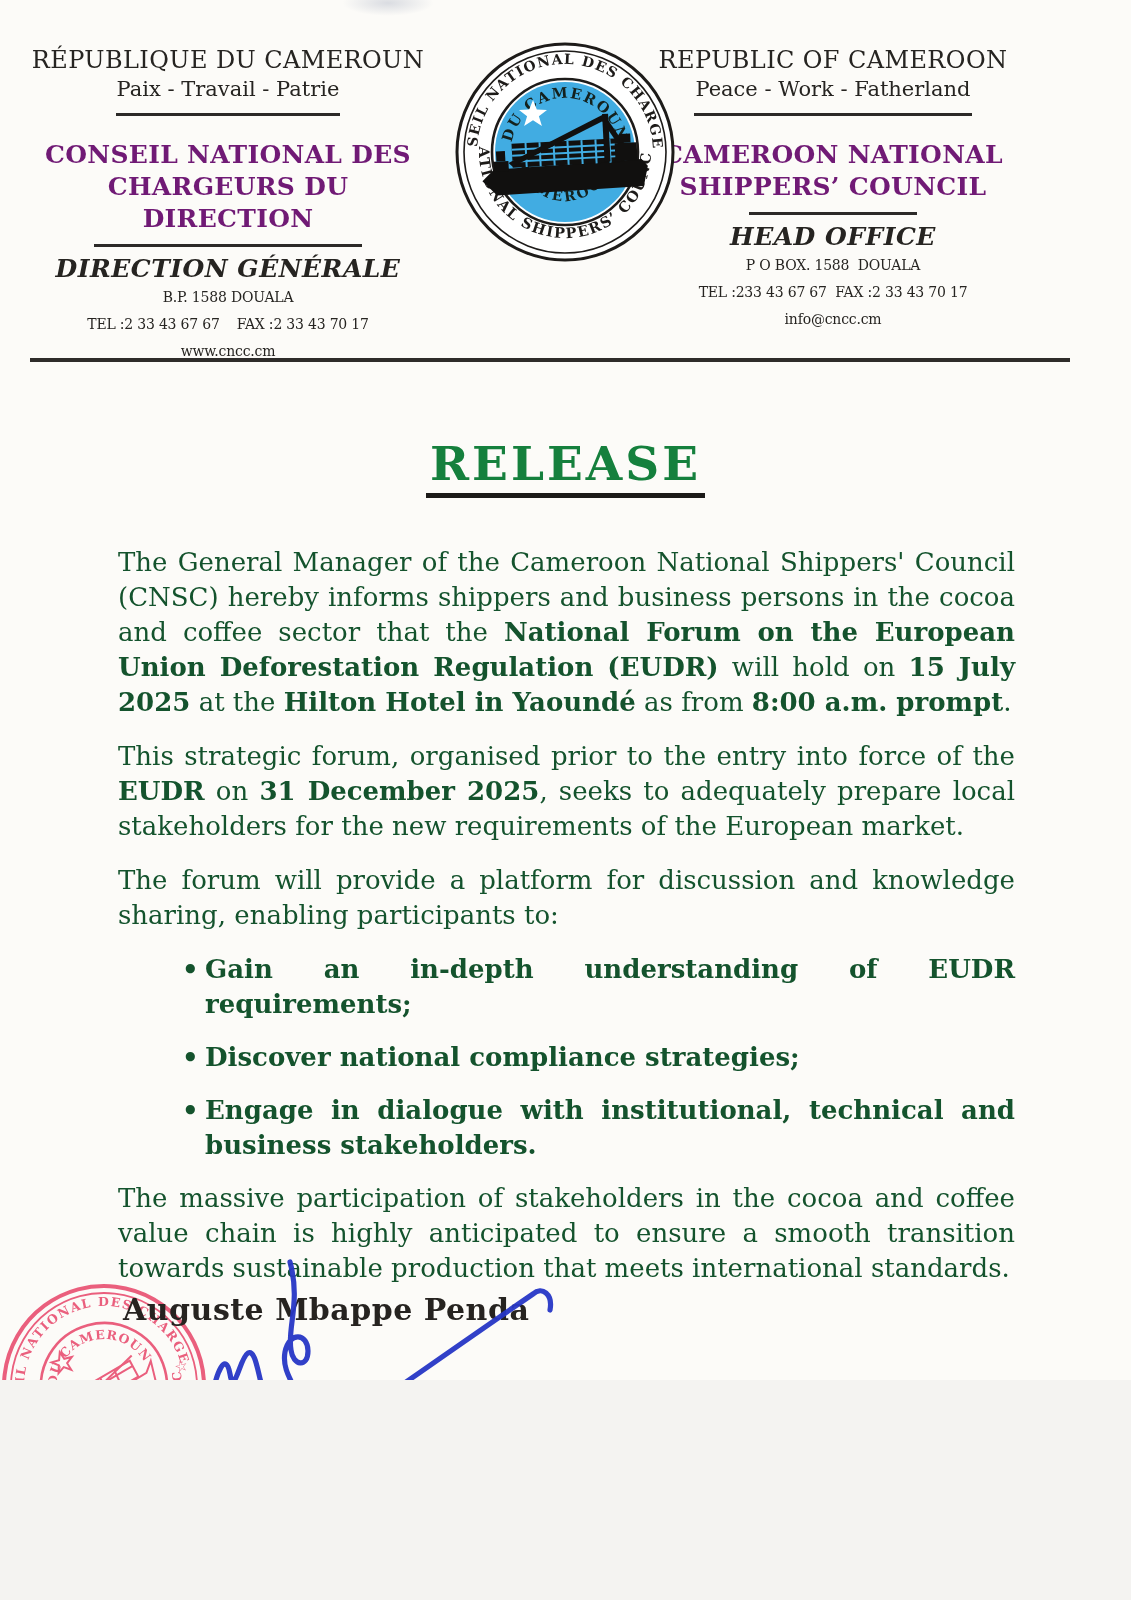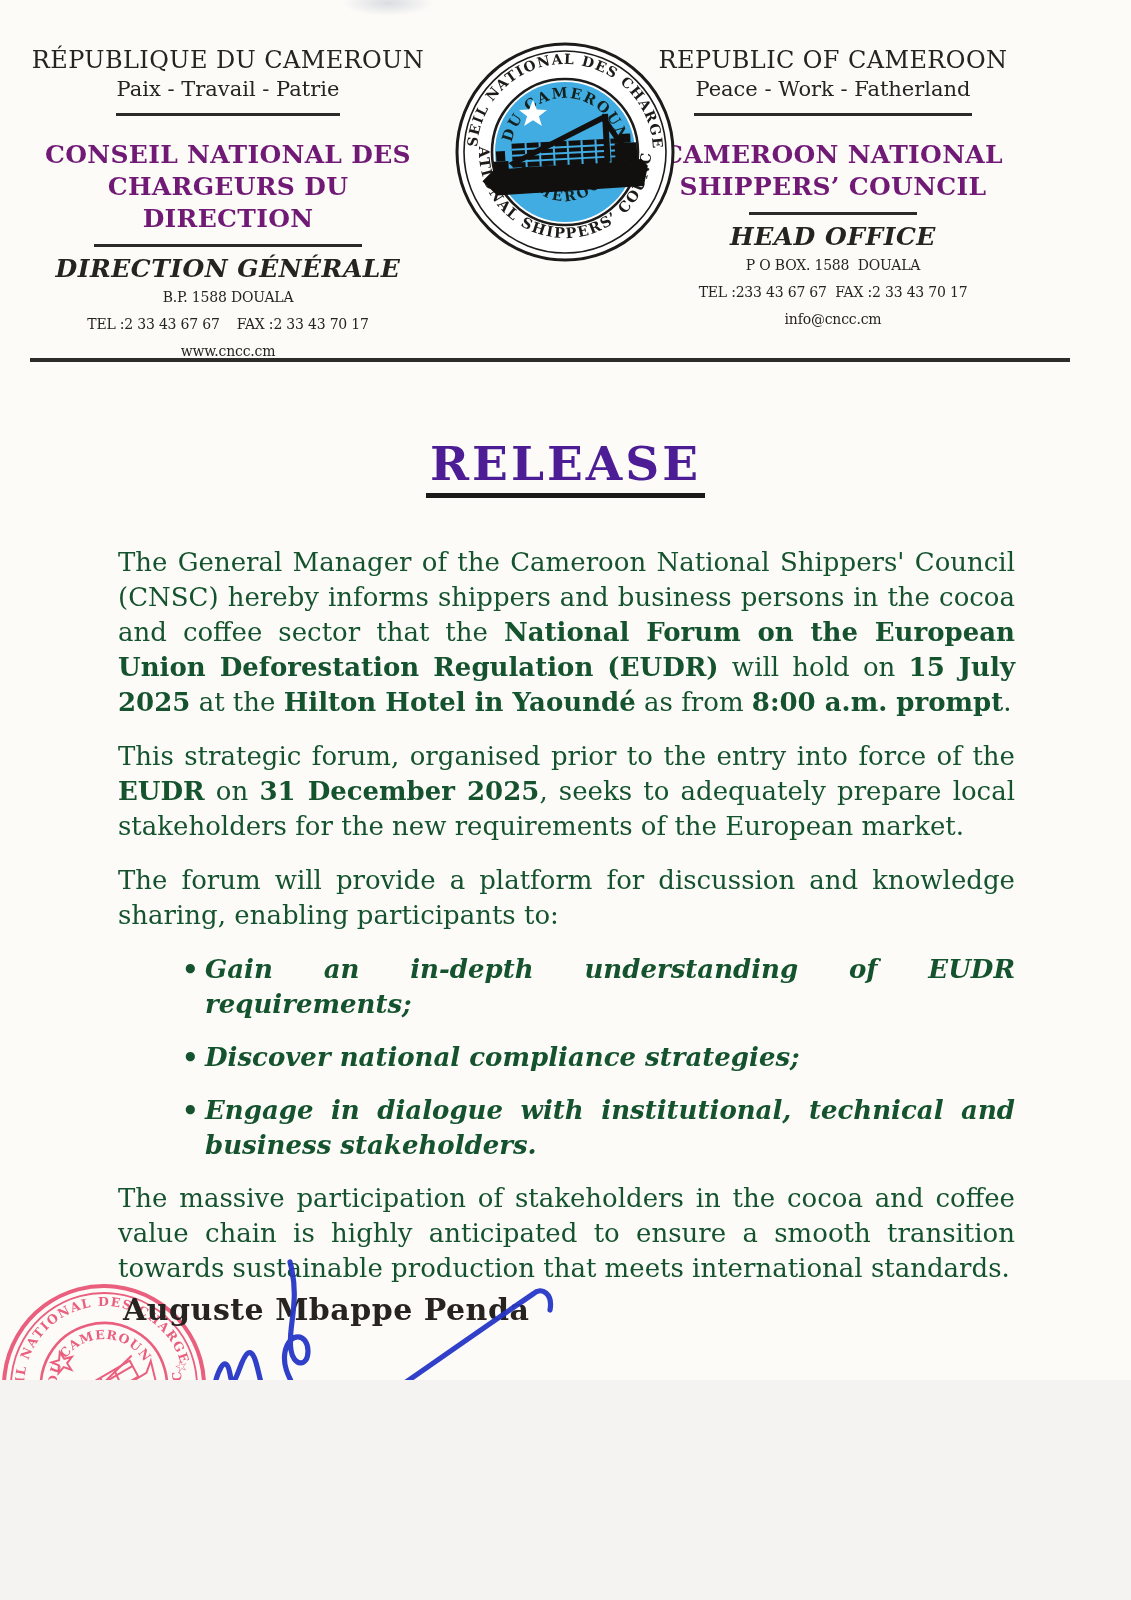--- a/index.html
+++ b/index.html
@@ -33,27 +33,27 @@
   .h-div.w4{width:168px;}
   .h-org{margin-top:23px;font-weight:bold;font-size:25px;line-height:32px;color:#701a75;letter-spacing:.3px;}
   .h-dept{margin-top:7px;font-weight:bold;font-size:25px;line-height:30px;letter-spacing:.5px;font-style:italic;}
   .h-small{font-size:14px;line-height:27px;letter-spacing:-.2px;white-space:pre-wrap;}
   .logo{position:absolute;left:449px;top:36px;}
   .fullrule{position:absolute;left:30px;top:358px;width:1040px;height:4px;background:#2e2c2a;}
   
   .title-wrap{position:absolute;left:0;top:438px;width:1131px;text-align:center;}
   .title{
     display:inline-block;font-weight:bold;font-size:47px;letter-spacing:3px;
-    color:#4c1d95;border-bottom:5px solid #1c1a18;padding:0 4px 3px 4px;line-height:52px;
+    color:#15803d;border-bottom:5px solid #1c1a18;padding:0 4px 3px 4px;line-height:52px;
   }
   
   .body{position:absolute;left:118px;top:545px;width:897px;font-size:26px;line-height:35px;color:#14532d;}
   .body p{margin:0 0 19px 0;text-align:justify;}
   .body .b{font-weight:bold;}
-  .bullets{margin:0;font-style:italic;}
+  .bullets{margin:0;}
   .bullet{
     position:relative;margin:0 0 18px 0;padding-left:87px;
     font-weight:bold;text-align:justify;
   }
   .bullet::before{
     content:"\2022";
     position:absolute;left:64px;top:0;font-weight:bold;
   }
   
   .sig-name{position:absolute;left:123px;top:1292px;font-size:30px;font-weight:bold;letter-spacing:.5px;z-index:3;color:#262320;}

